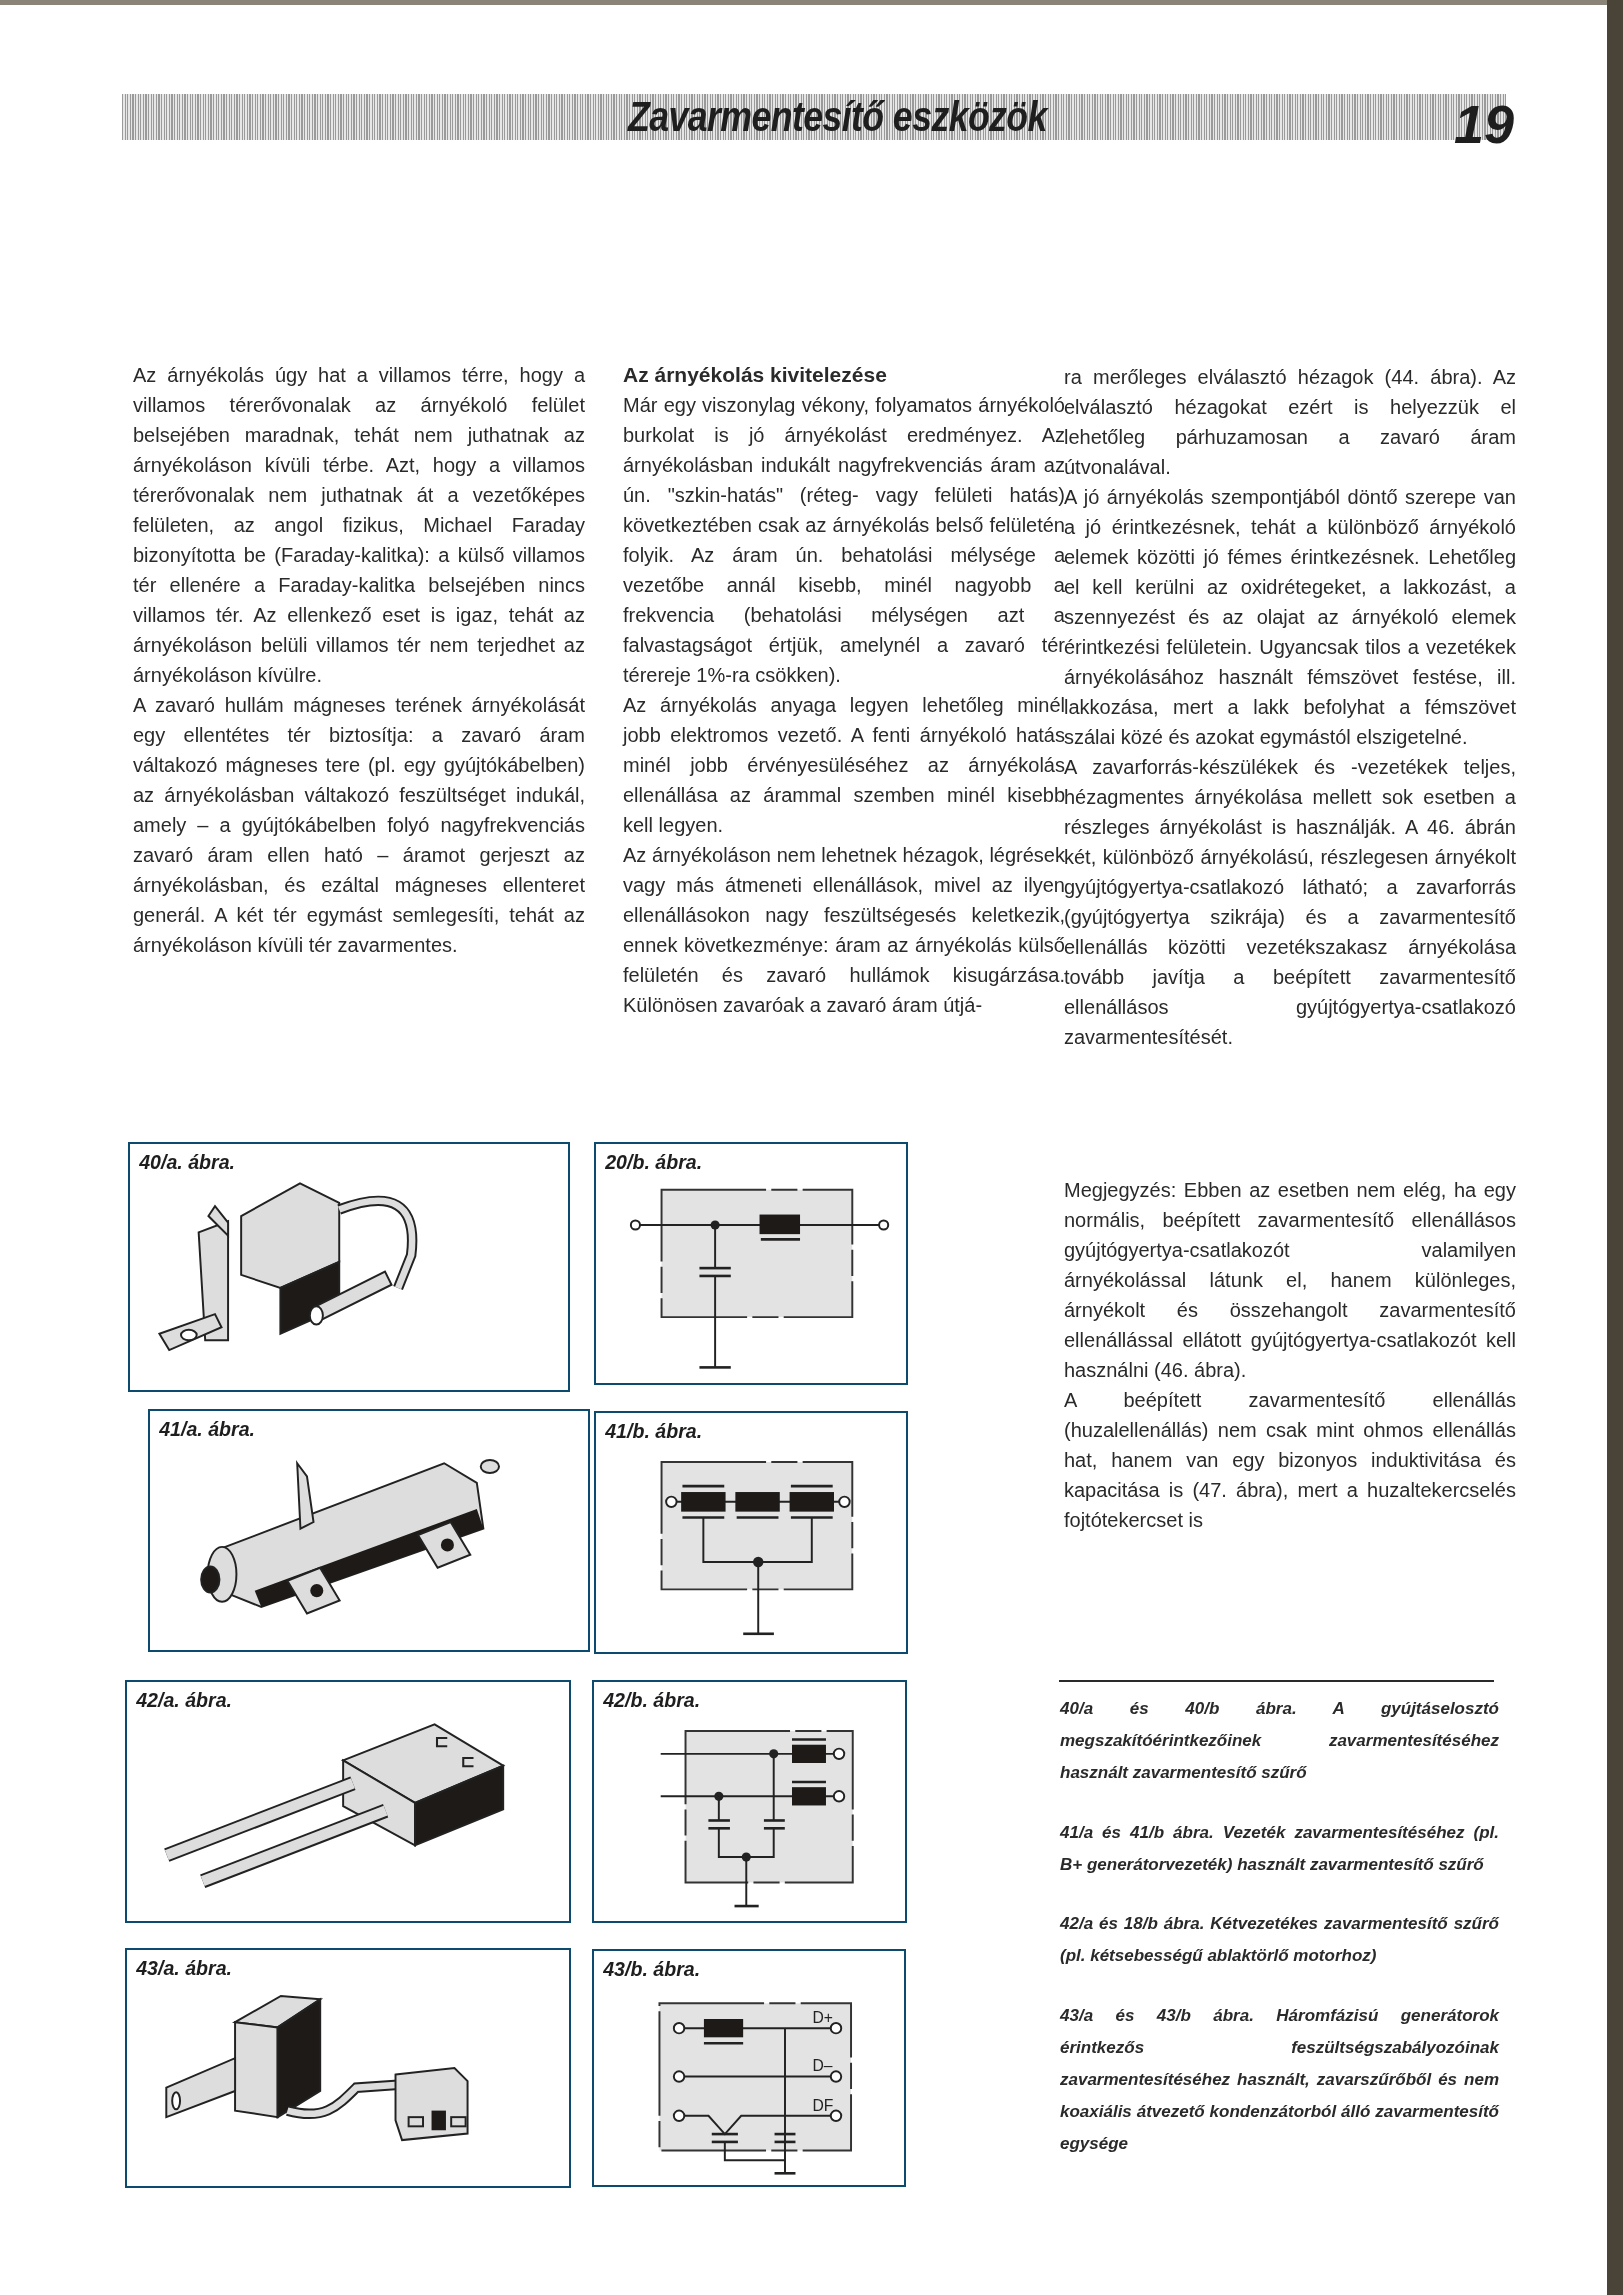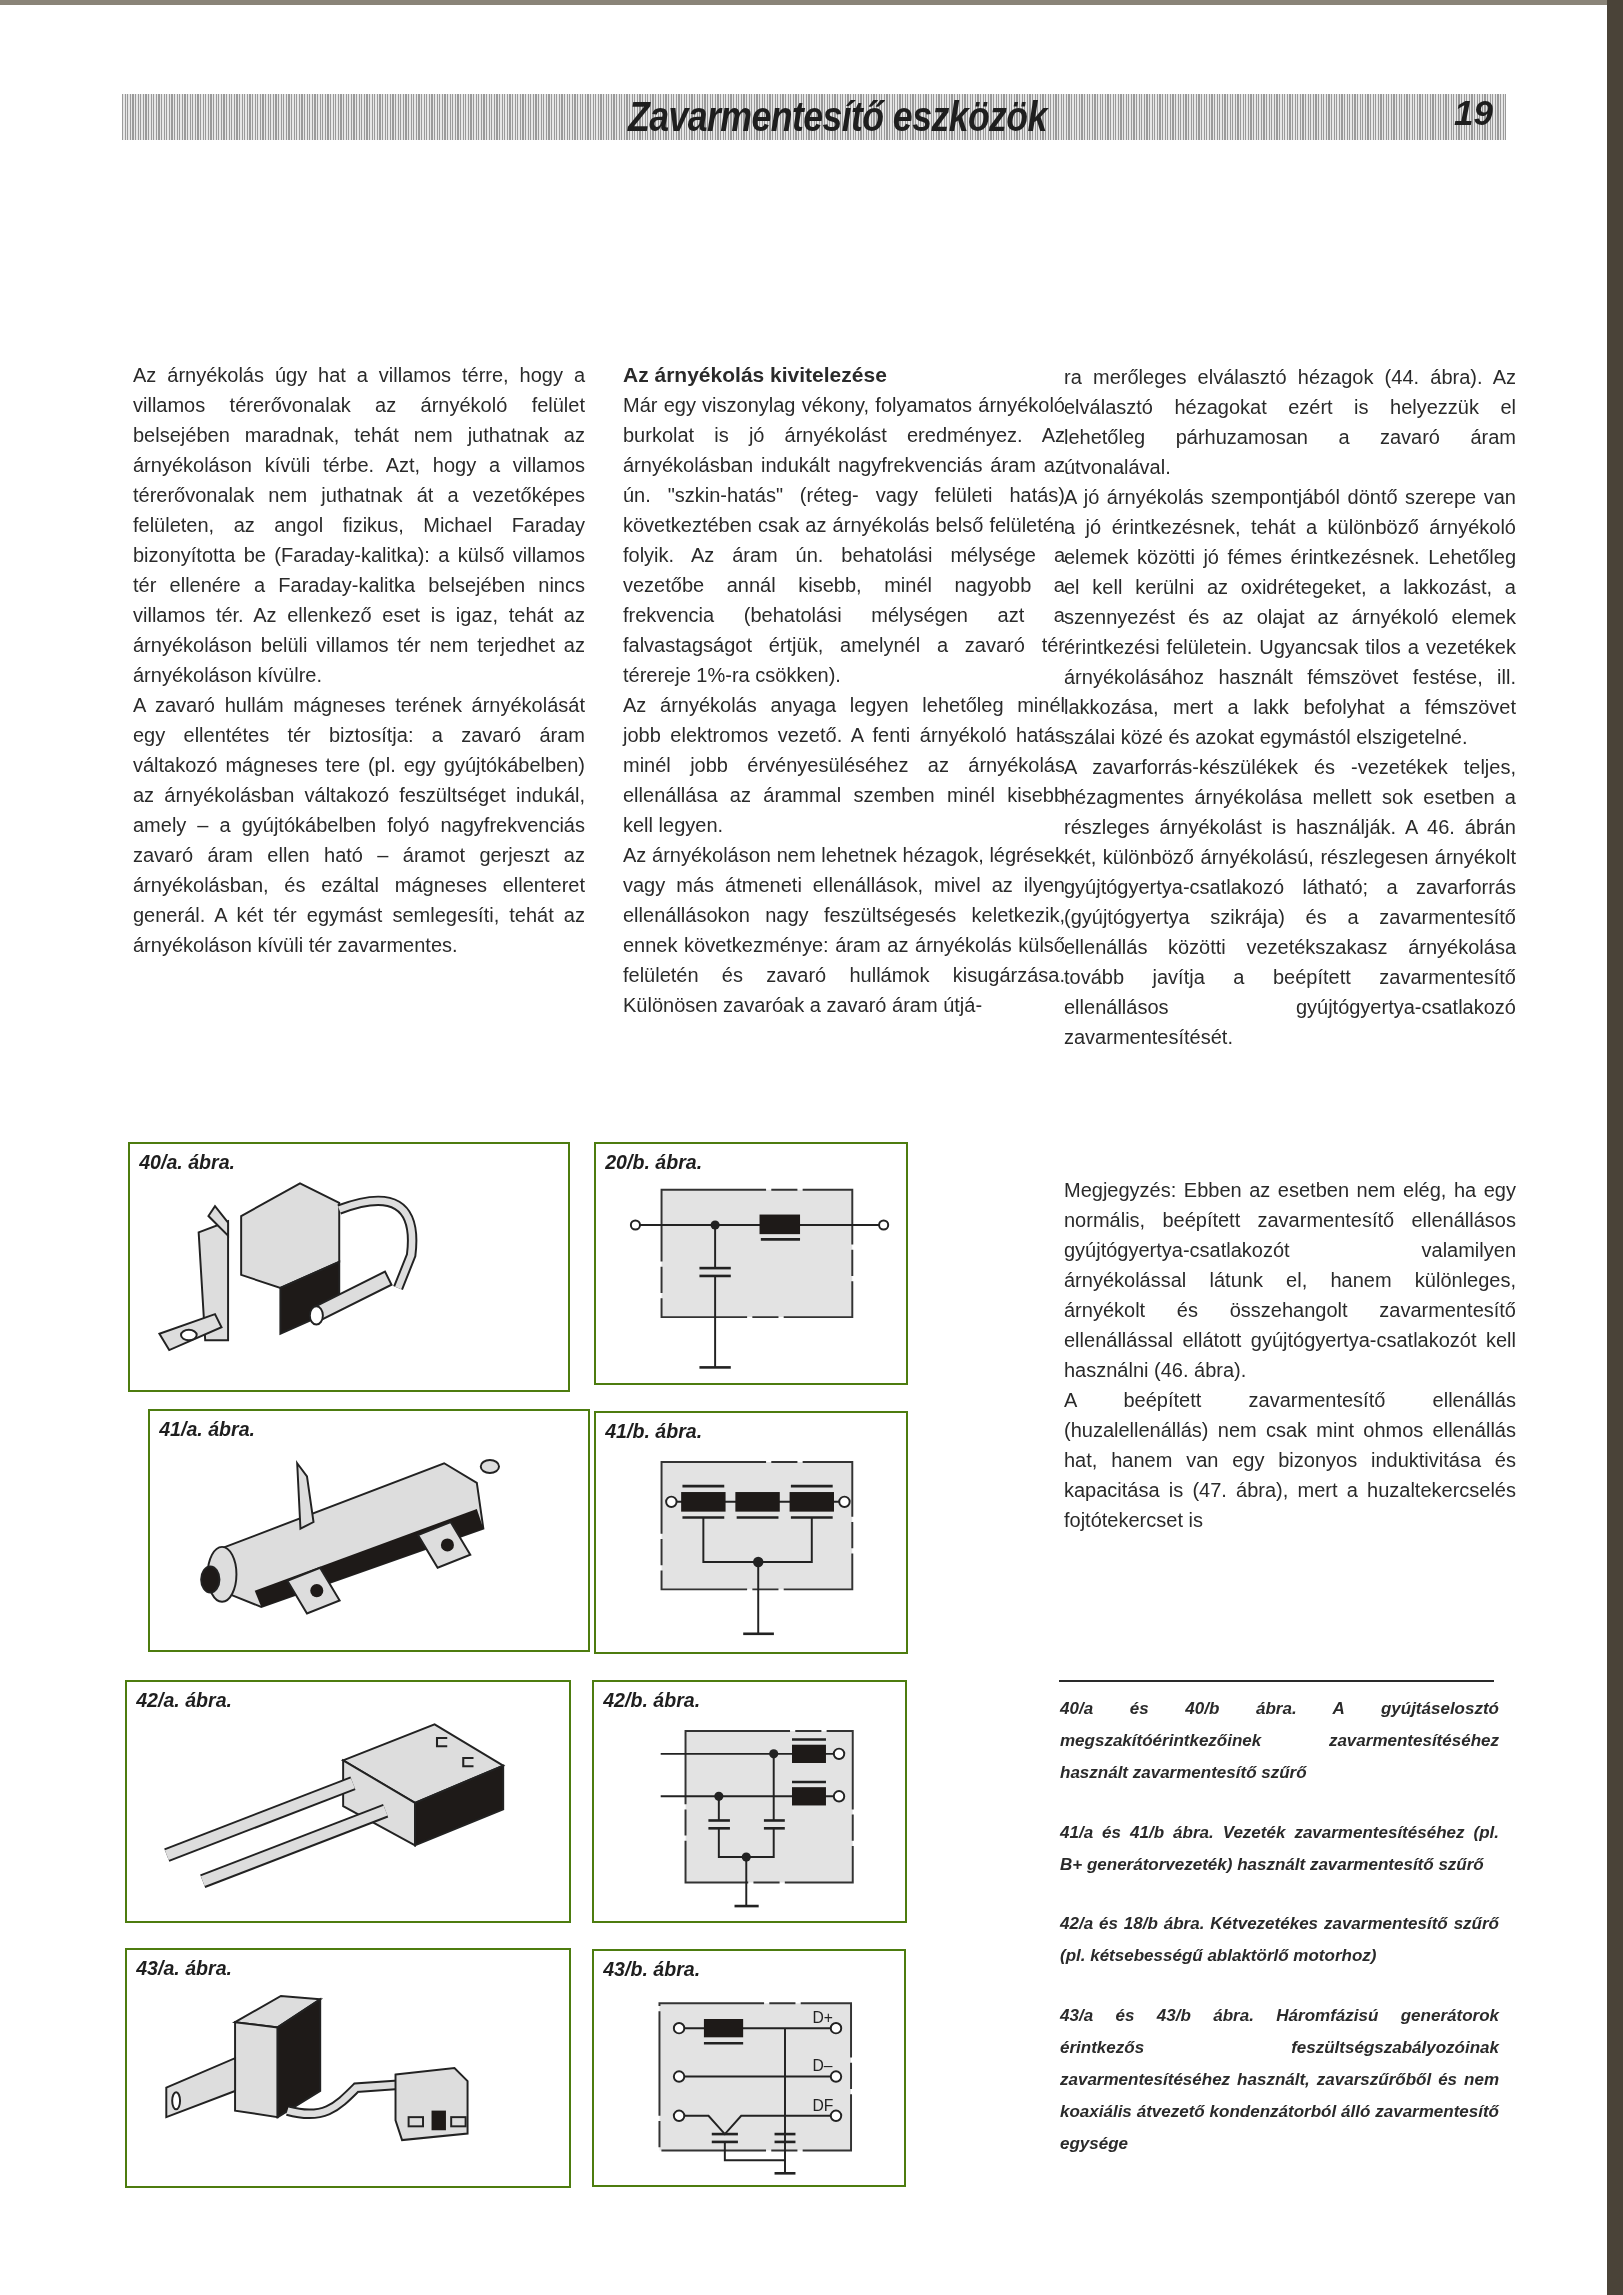--- a/index.html
+++ b/index.html
@@ -13,33 +13,33 @@
       position: absolute; left: 122px; top: 94px; width: 1384px; height: 46px;
       background-color: #d8d8d8;
       background-image: repeating-linear-gradient(90deg, #9a9a9a 0 1.3px, #e6e6e6 1.3px 2.6px),
                         repeating-linear-gradient(0deg, rgba(255,255,255,0.5) 0 1.3px, rgba(0,0,0,0) 1.3px 2.6px);
     }
     .header-title {
       position: absolute; left: 628px; top: 93px; font-size: 42px; font-weight: bold; font-style: italic;
       color: #1e1e1e; letter-spacing: -0.7px; transform: scaleX(0.85); transform-origin: left top;
     }
     .page-number {
-      position: absolute; left: 1454px; top: 93px; font-size: 35px; font-weight: bold; font-style: italic; color: #1e1e1e;
+      position: absolute; left: 1454px; top: 93px; font-size: 54px; font-weight: bold; font-style: italic; color: #1e1e1e;
     }
     .col {
       position: absolute; font-size: 20px; line-height: 30px; text-align: justify; color: #2a2a2a;
     }
     .col p { margin: 0; }
     .col h3 { margin: 0; font-size: 21px; font-weight: bold; line-height: 30px; }
     #col1 { left: 133px; top: 360px; width: 452px; }
     #col2 { left: 599px; top: 360px; width: 442px; margin-left: 24px; }
     #col3 { left: 1064px; top: 362px; width: 452px; }
     #col3b { left: 1064px; top: 1175px; width: 452px; }
     .fig {
-      position: absolute; border: 2px solid #4d7c0f; background: #fff; box-sizing: border-box;
+      position: absolute; border: 2px solid #0c4a6e; background: #fff; box-sizing: border-box;
     }
     .fig-label {
       position: absolute; left: 9.2px; top: 6.5px; font-size: 19.6px; font-weight: bold; font-style: italic; color: #1e1e1e;
     }
     .fig svg { position: absolute; left: 0; top: 0; }
     .caption-rule { position: absolute; left: 1059px; top: 1680px; width: 435px; height: 2px; background: #2a2a2a; }
     .captions { position: absolute; left: 1060px; top: 1693px; width: 439px; }
     .caption {
       font-size: 17px; line-height: 32px; font-weight: bold; font-style: italic; color: #2a2a2a;
       text-align: justify; margin: 0 0 27.5px 0;

